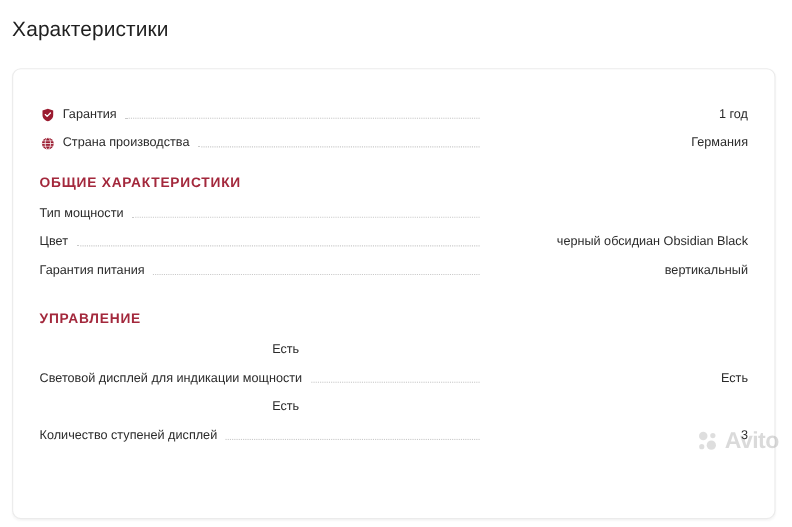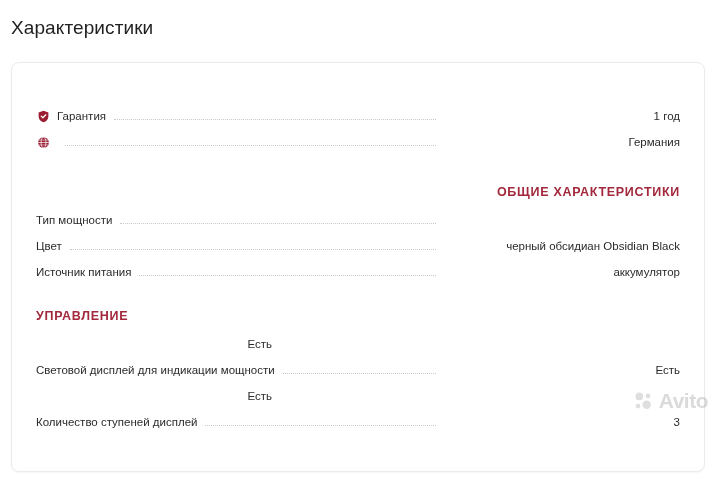--- a/index.html
+++ b/index.html
@@ -87,25 +87,24 @@
   }
   .section-title {
     font-size: 12.5px;
     font-weight: bold;
     color: #a3283c;
     letter-spacing: 0.7px;
     margin: 24px 0 8px 0;
     text-transform: uppercase;
   }
   .section-title.first {
-    margin-top: 30px;
-    text-align: right;
+    margin-top: 16px;
   }
   .top-block {
-    margin-top: 14px;
+    margin-top: 2px;
   }
   .watermark {
     position: absolute;
     right: 12px;
     bottom: 14px;
     display: flex;
     align-items: center;
     opacity: 0.22;
     pointer-events: none;
   }
@@ -151,20 +150,21 @@
           <div class="grid-left">
             <span class="spec-icon">
               <svg width="13" height="13" viewBox="0 0 16 16">
                 <circle cx="8" cy="8" r="6.6" fill="#9b1b30"></circle>
                 <ellipse cx="8" cy="8" rx="3" ry="6.6" fill="none" stroke="#ffffff" stroke-width="0.9"></ellipse>
                 <line x1="1.4" y1="8" x2="14.6" y2="8" stroke="#ffffff" stroke-width="0.9"></line>
                 <line x1="2.3" y1="5" x2="13.7" y2="5" stroke="#ffffff" stroke-width="0.7"></line>
                 <line x1="2.3" y1="11" x2="13.7" y2="11" stroke="#ffffff" stroke-width="0.7"></line>
               </svg>
             </span>
+            <span class="spec-label">Страна производства</span>
             <span class="dots"></span>
           </div>
           <div class="spec-value">Германия</div>
         </div>
 
 
       </div>
 
       <div class="section-title first">ОБЩИЕ ХАРАКТЕРИСТИКИ</div>
 
@@ -177,24 +177,24 @@
         </div>
         <div class="grid-row">
           <div class="grid-left">
             <span class="spec-label">Цвет</span>
             <span class="dots"></span>
           </div>
           <div class="spec-value">черный обсидиан Obsidian Black</div>
         </div>
         <div class="grid-row">
           <div class="grid-left">
-            <span class="spec-label">Источник питания</span>
-            <span class="dots"></span>
-          </div>
-          <div class="spec-value">аккумулятор</div>
+            <span class="spec-label">Гарантия питания</span>
+            <span class="dots"></span>
+          </div>
+          <div class="spec-value">вертикальный</div>
         </div>
       </div>
 
       <div class="section-title">УПРАВЛЕНИЕ</div>
 
       <div>
         <div class="grid-row">
           <div class="spec-value">Есть</div>
         </div>
         <div class="grid-row">

